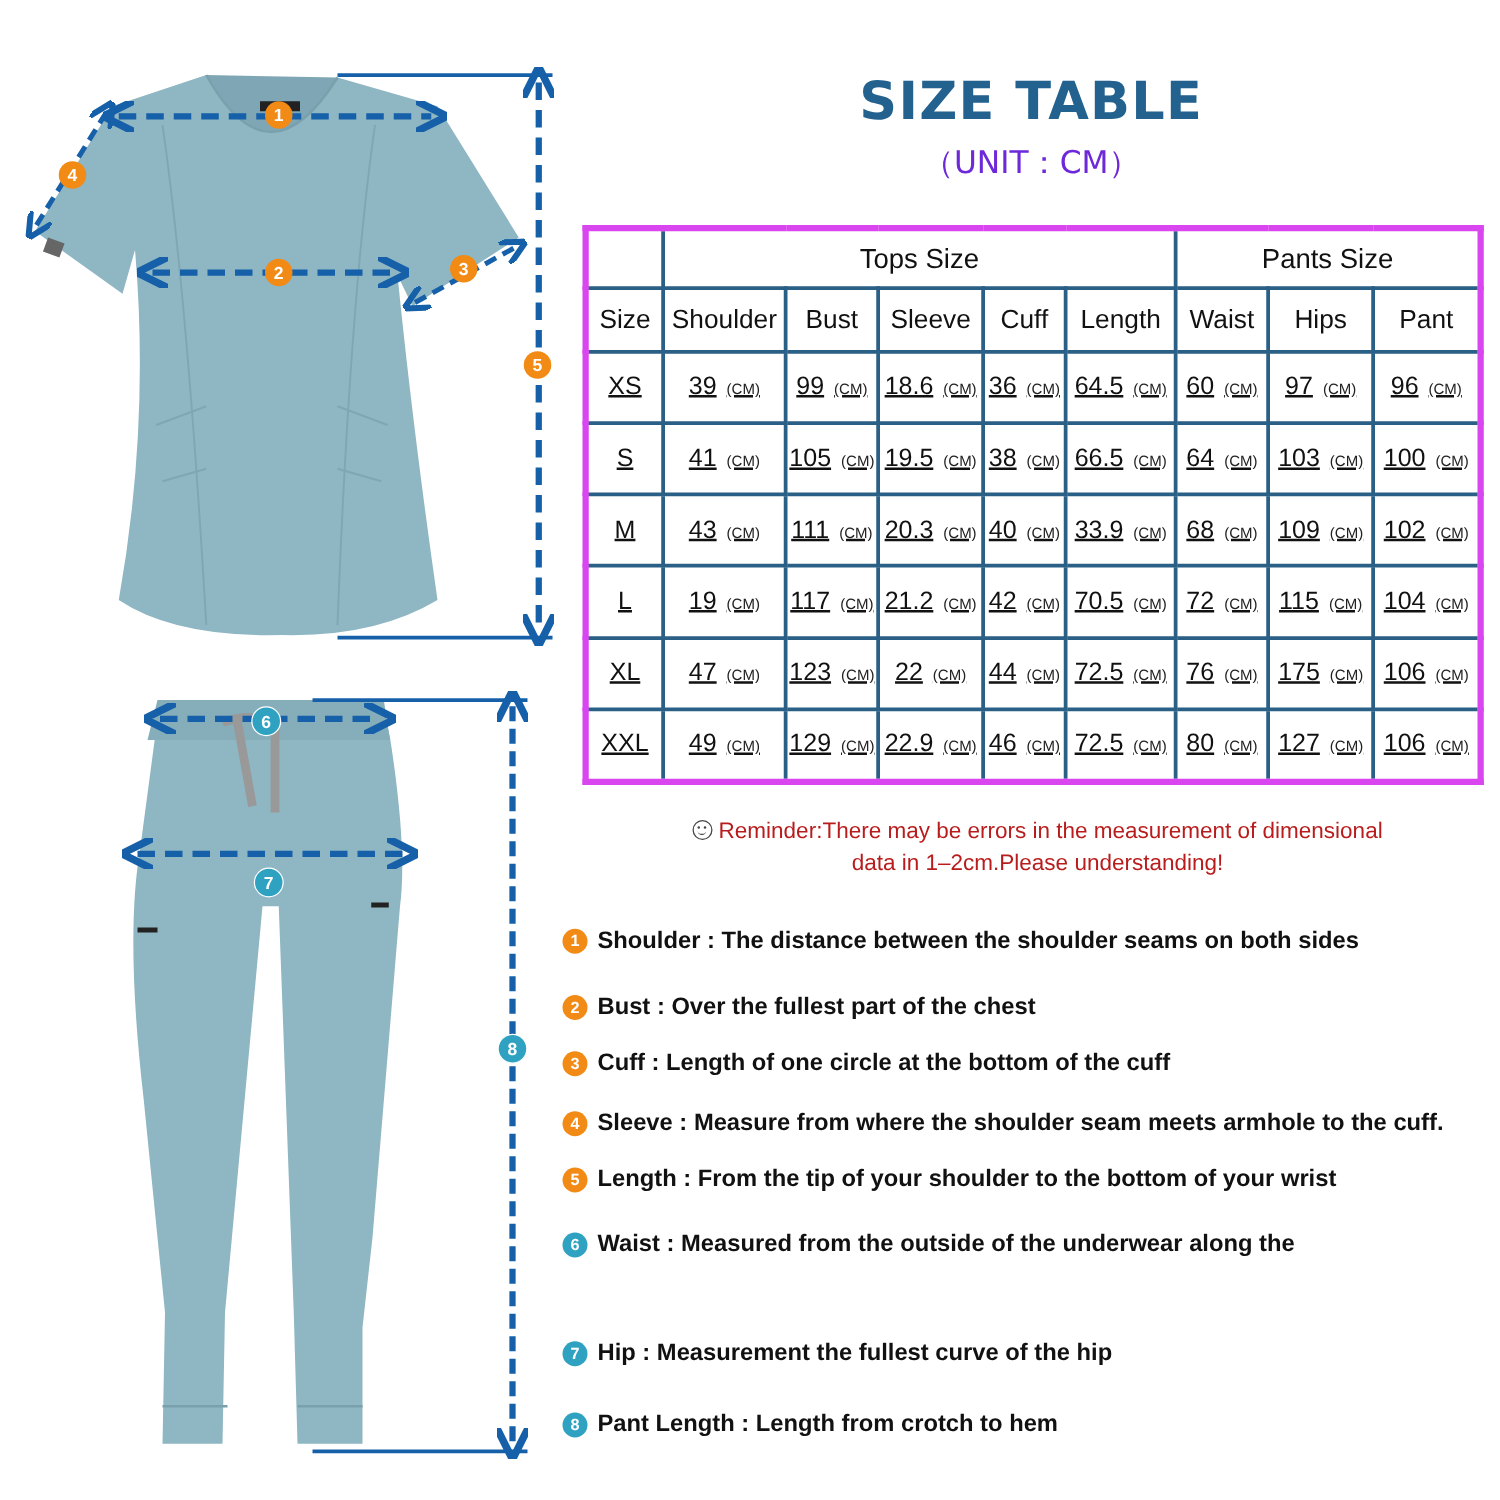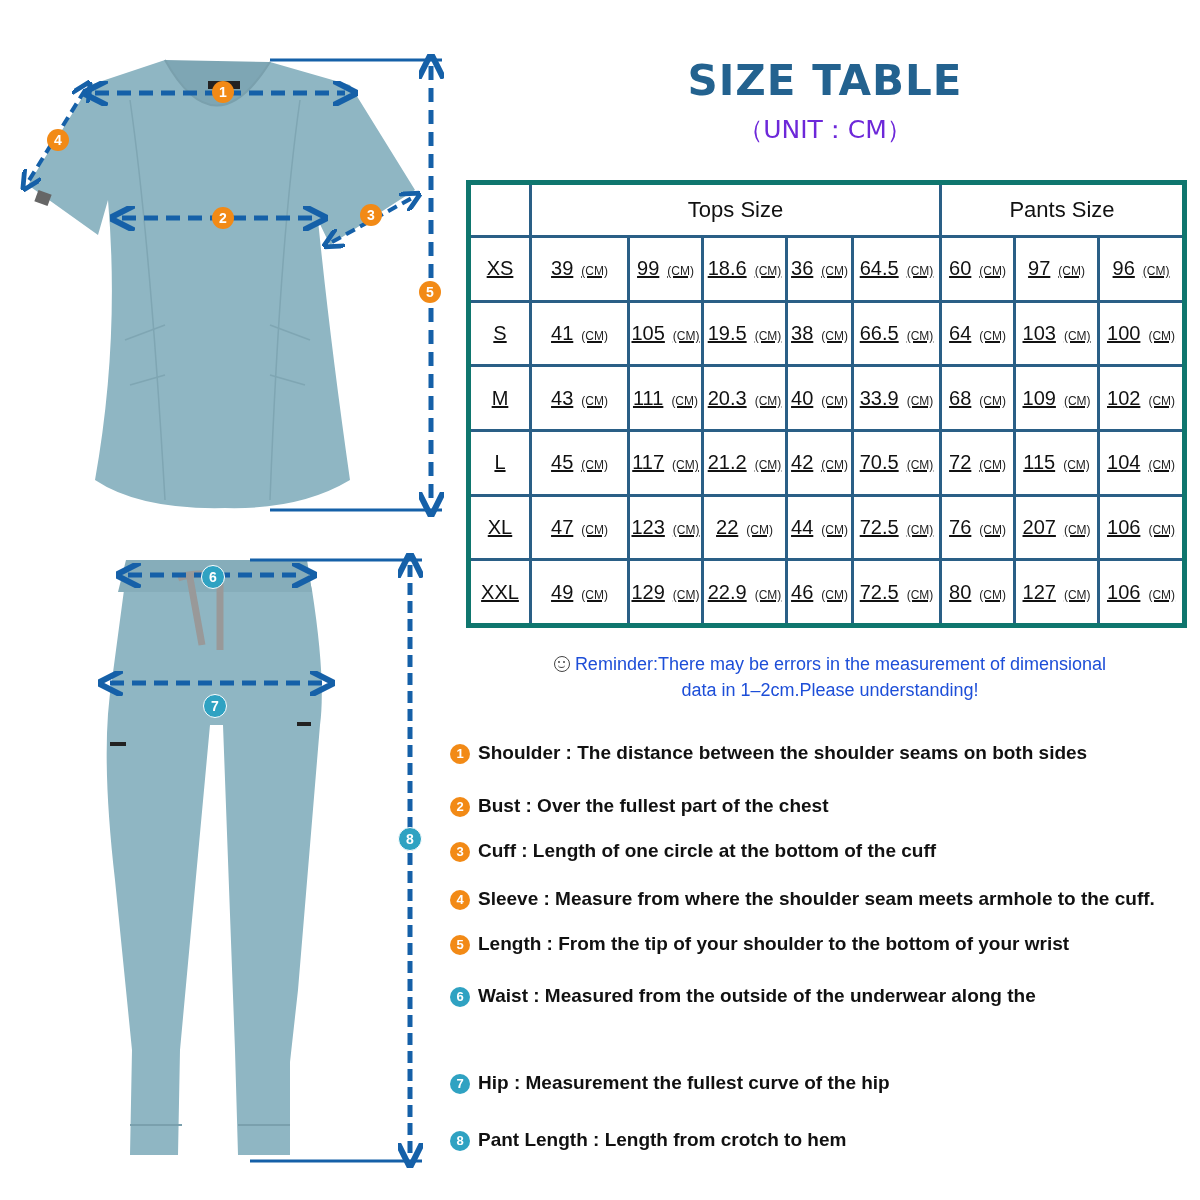--- a/index.html
+++ b/index.html
@@ -1,26 +1,26 @@
 <!DOCTYPE html>
 <html><head>
 <meta charset="utf-8">
 <style>
   html,body{margin:0;padding:0;background:#fff;}
   body{width:1200px;height:1200px;position:relative;overflow:hidden;font-family:"Liberation Sans",sans-serif;color:#111;}
   .abs{position:absolute;}
   .title{left:600px;width:450px;top:56px;text-align:center;font-family:"DejaVu Sans",sans-serif;font-weight:bold;font-size:42px;color:#23628f;letter-spacing:1px;}
   .unit{left:600px;width:450px;top:113px;text-align:center;font-family:"DejaVu Sans",sans-serif;font-size:25px;color:#6d28d9;}
-  table.size{position:absolute;left:466px;top:180px;width:716px;height:448px;border-collapse:collapse;border:5px solid #0f766e;table-layout:fixed;}
+  table.size{position:absolute;left:466px;top:180px;width:716px;height:448px;border-collapse:collapse;border:5px solid #d946ef;table-layout:fixed;}
   table.size td{border:3px solid #2a5f86;text-align:center;padding:0;font-size:20px;white-space:nowrap;overflow:hidden;}
   table.size tr.h1 td{height:42px;font-size:22px;}
   table.size tr.h2 td{height:46px;font-size:21px;}
   table.size tr.r td{height:52px;text-decoration:underline;}
   .cm{font-size:12px;margin-left:8px;color:#222;}
-  .rem{left:490px;width:680px;top:651px;text-align:center;font-size:18px;line-height:26px;color:#1d4ed8;}
+  .rem{left:490px;width:680px;top:651px;text-align:center;font-size:18px;line-height:26px;color:#b91c1c;}
   .smile{display:inline-block;width:16px;height:16px;border:1.6px solid #444;border-radius:50%;position:relative;vertical-align:-2px;margin-right:5px;box-sizing:border-box;}
   .smile::before{content:"";position:absolute;left:3px;top:4px;width:2px;height:2px;background:#444;border-radius:50%;box-shadow:5px 0 0 #444;}
   .smile::after{content:"";position:absolute;left:3px;top:6px;width:7px;height:4px;border-bottom:1.5px solid #444;border-radius:0 0 6px 6px;}
   .def{left:450px;width:750px;font-size:19px;font-weight:bold;color:#111;line-height:26px;}
   .badge{display:inline-block;width:20px;height:20px;border-radius:50%;color:#fff;font-size:13px;font-weight:bold;text-align:center;line-height:20px;margin-right:8px;vertical-align:1px;}
   .badge.o{background:#f28a16;}
   .badge.t{background:#2fa2c2;}
   .cont{padding-left:111px;}
   .mbadge{position:absolute;width:22px;height:22px;border-radius:50%;color:#fff;font-size:14px;font-weight:bold;text-align:center;line-height:22px;font-family:"Liberation Sans",sans-serif;}
   .mbadge.o{background:#f28a16;}
@@ -93,20 +93,31 @@
       <col style="width:74px">
       <col style="width:84px">
       <col style="width:86px">
   </colgroup>
   <tbody>
       <tr class="h1">
     <td></td>
     <td colspan="5">Tops Size</td>
     <td colspan="3">Pants Size</td>
   </tr>
+  <tr class="h2">
+    <td>Size</td>
+    <td>Shoulder</td>
+    <td>Bust</td>
+    <td>Sleeve</td>
+    <td>Cuff</td>
+    <td>Length</td>
+    <td>Waist</td>
+    <td>Hips</td>
+    <td>Pant</td>
+  </tr>
   </tbody>
     <tbody id="rows">
       <tr class="r">
         <td>XS</td>
         <td><span>39</span><span class="cm">(CM)</span></td>
         <td><span>99</span><span class="cm">(CM)</span></td>
         <td><span>18.6</span><span class="cm">(CM)</span></td>
         <td><span>36</span><span class="cm">(CM)</span></td>
         <td><span>64.5</span><span class="cm">(CM)</span></td>
         <td><span>60</span><span class="cm">(CM)</span></td>
@@ -130,38 +141,38 @@
         <td><span>111</span><span class="cm">(CM)</span></td>
         <td><span>20.3</span><span class="cm">(CM)</span></td>
         <td><span>40</span><span class="cm">(CM)</span></td>
         <td><span>33.9</span><span class="cm">(CM)</span></td>
         <td><span>68</span><span class="cm">(CM)</span></td>
         <td><span>109</span><span class="cm">(CM)</span></td>
         <td><span>102</span><span class="cm">(CM)</span></td>
       </tr>
       <tr class="r">
         <td>L</td>
-        <td><span>45</span><span class="cm">(CM)</span></td>
+        <td><span>19</span><span class="cm">(CM)</span></td>
         <td><span>117</span><span class="cm">(CM)</span></td>
         <td><span>21.2</span><span class="cm">(CM)</span></td>
         <td><span>42</span><span class="cm">(CM)</span></td>
         <td><span>70.5</span><span class="cm">(CM)</span></td>
         <td><span>72</span><span class="cm">(CM)</span></td>
         <td><span>115</span><span class="cm">(CM)</span></td>
         <td><span>104</span><span class="cm">(CM)</span></td>
       </tr>
       <tr class="r">
         <td>XL</td>
         <td><span>47</span><span class="cm">(CM)</span></td>
         <td><span>123</span><span class="cm">(CM)</span></td>
         <td><span>22</span><span class="cm">(CM)</span></td>
         <td><span>44</span><span class="cm">(CM)</span></td>
         <td><span>72.5</span><span class="cm">(CM)</span></td>
         <td><span>76</span><span class="cm">(CM)</span></td>
-        <td><span>207</span><span class="cm">(CM)</span></td>
+        <td><span>175</span><span class="cm">(CM)</span></td>
         <td><span>106</span><span class="cm">(CM)</span></td>
       </tr>
       <tr class="r">
         <td>XXL</td>
         <td><span>49</span><span class="cm">(CM)</span></td>
         <td><span>129</span><span class="cm">(CM)</span></td>
         <td><span>22.9</span><span class="cm">(CM)</span></td>
         <td><span>46</span><span class="cm">(CM)</span></td>
         <td><span>72.5</span><span class="cm">(CM)</span></td>
         <td><span>80</span><span class="cm">(CM)</span></td>

